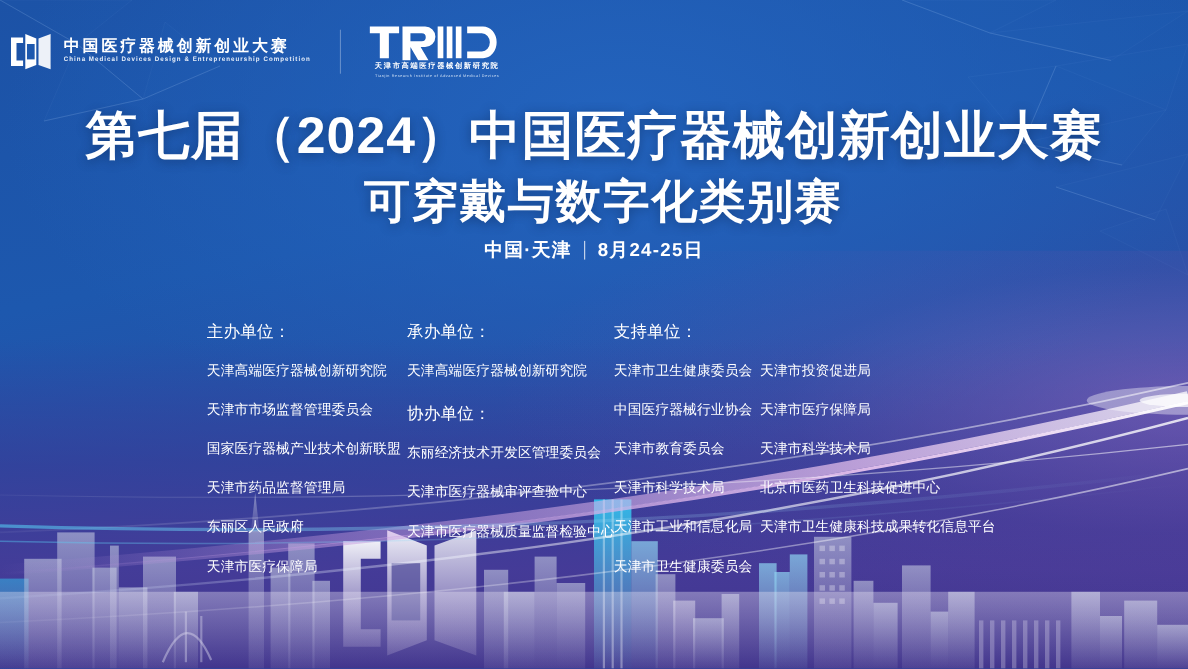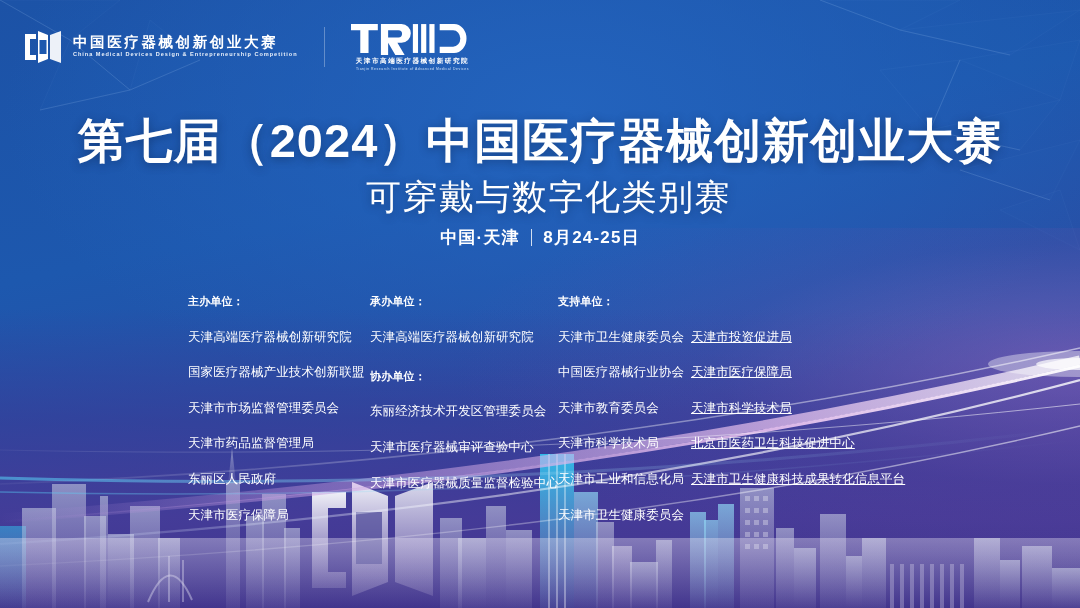--- a/index.html
+++ b/index.html
@@ -28,71 +28,71 @@
     background:linear-gradient(to bottom, rgba(52,57,150,0) 0%, rgba(60,54,146,.55) 38%, rgba(72,57,150,.85) 70%, rgba(66,52,140,.95) 100%);
     pointer-events:none;
   }
   .haze-right{
     position:absolute; right:0; bottom:40px; width:620px; height:340px;
     background:radial-gradient(ellipse at 100% 40%, rgba(186,120,204,.40) 0%, rgba(120,80,170,.16) 42%, rgba(120,80,170,0) 72%);
     pointer-events:none;
   }
 
   
-  .header { position:absolute; top:22px; left:22px; display:flex; align-items:center; gap:26px; z-index:9; }
+  .header { position:absolute; top:22px; left:7px; display:flex; align-items:center; gap:26px; z-index:9; }
   .logo-block { display:flex; align-items:center; gap:9px; }
   .logo-mark { width:42px; height:40px; flex:none; }
   .logo-text { display:flex; flex-direction:column; justify-content:center; gap:2px; }
   .logo-cn {
     color:#ffffff; font-size:14.5px; font-weight:700; letter-spacing:2.6px;
     line-height:1; white-space:nowrap;
   }
   .logo-en {
     color:#eaf1fb; font-size:5.6px; font-weight:700; letter-spacing:.95px;
     line-height:1; white-space:nowrap; transform:scaleY(1.05);
   }
   .divider-v { width:1px; height:40px; background:rgba(255,255,255,.30); }
 
   .trmd { display:flex; flex-direction:column; align-items:center; gap:3px; }
   .trmd-mark { height:33px; }
   .trmd-cn { color:#fff; font-size:6.6px; letter-spacing:1.5px; font-weight:700; line-height:1; white-space:nowrap;}
   .trmd-en { color:#cfe0f5; font-size:3.4px; letter-spacing:.55px; line-height:1; white-space:nowrap;}
 
   
-  .titles { position:absolute; top:114px; left:0; right:0; text-align:center; z-index:9; }
+  .titles { position:absolute; top:96px; left:0; right:0; text-align:center; z-index:9; }
   .title-main {
     color:#ffffff; font-size:47px; font-weight:700; letter-spacing:1px;
     line-height:1.16; white-space:nowrap;
     text-shadow:0 2px 10px rgba(8,30,70,.45);
   }
   .title-sub {
     margin-top:8px;
-    color:#ffffff; font-size:35px; font-weight:400; letter-spacing:1.5px;
+    color:#ffffff; font-size:42px; font-weight:700; letter-spacing:1.5px;
     line-height:1.16; white-space:nowrap;
     text-shadow:0 2px 10px rgba(8,30,70,.45);
     padding-left:17px;
   }
   .meta {
     margin-top:9px; color:#ffffff; font-size:17px; font-weight:700; letter-spacing:1.2px;
     display:flex; align-items:center; justify-content:center; gap:11px; white-space:nowrap;
   }
   .meta .bar { display:inline-block; width:1.5px; height:17px; background:rgba(255,255,255,.8); }
 
   
   .orgs {
     position:absolute; top:292px; left:188px; z-index:9;
     display:flex; align-items:flex-start; gap:0;
     color:#ffffff;
   }
   .org-col { display:flex; flex-direction:column; }
   .col-1 { width:182px; }
   .col-2 { width:188px; }
   .col-3 { width:133px; }
-  .col-4 { width:auto;text-decoration:underline; }
-  .org-head { font-size:11px; font-weight:700; line-height:19.6px; letter-spacing:.2px; white-space:nowrap;}
+  .col-4 { width:auto; }
+  .org-head { font-size:15px; font-weight:400; line-height:19.6px; letter-spacing:.2px; white-space:nowrap;}
   .org-item { font-size:12.5px; font-weight:400; line-height:19.6px; letter-spacing:.1px; white-space:nowrap;margin-top:16px;}
   .org-gap { height:19.6px; }
 
   
   .skyline { position:absolute; left:0; right:0; bottom:0; width:1080px; height:220px; z-index:4; pointer-events:none;}
   .streaks { position:absolute; left:0; right:0; bottom:0; width:1080px; height:300px; z-index:6; pointer-events:none;}
 </style>
 </head>
 <body>
 
@@ -159,22 +159,22 @@
       <span class="bar"></span>
       <span>8月24-25日</span>
     </div>
   </div>
 
   <div class="orgs">
 
     <div class="org-col col-1">
       <div class="org-head">主办单位：</div>
       <div class="org-item">天津高端医疗器械创新研究院</div>
+      <div class="org-item">天津市市场监督管理委员会</div>
       <div class="org-item">国家医疗器械产业技术创新联盟</div>
-      <div class="org-item">天津市市场监督管理委员会</div>
       <div class="org-item">天津市药品监督管理局</div>
       <div class="org-item">东丽区人民政府</div>
       <div class="org-item">天津市医疗保障局</div>
     </div>
 
     <div class="org-col col-2">
       <div class="org-head">承办单位：</div>
       <div class="org-item">天津高端医疗器械创新研究院</div>
       <div class="org-gap"></div>
       <div class="org-head">协办单位：</div>

